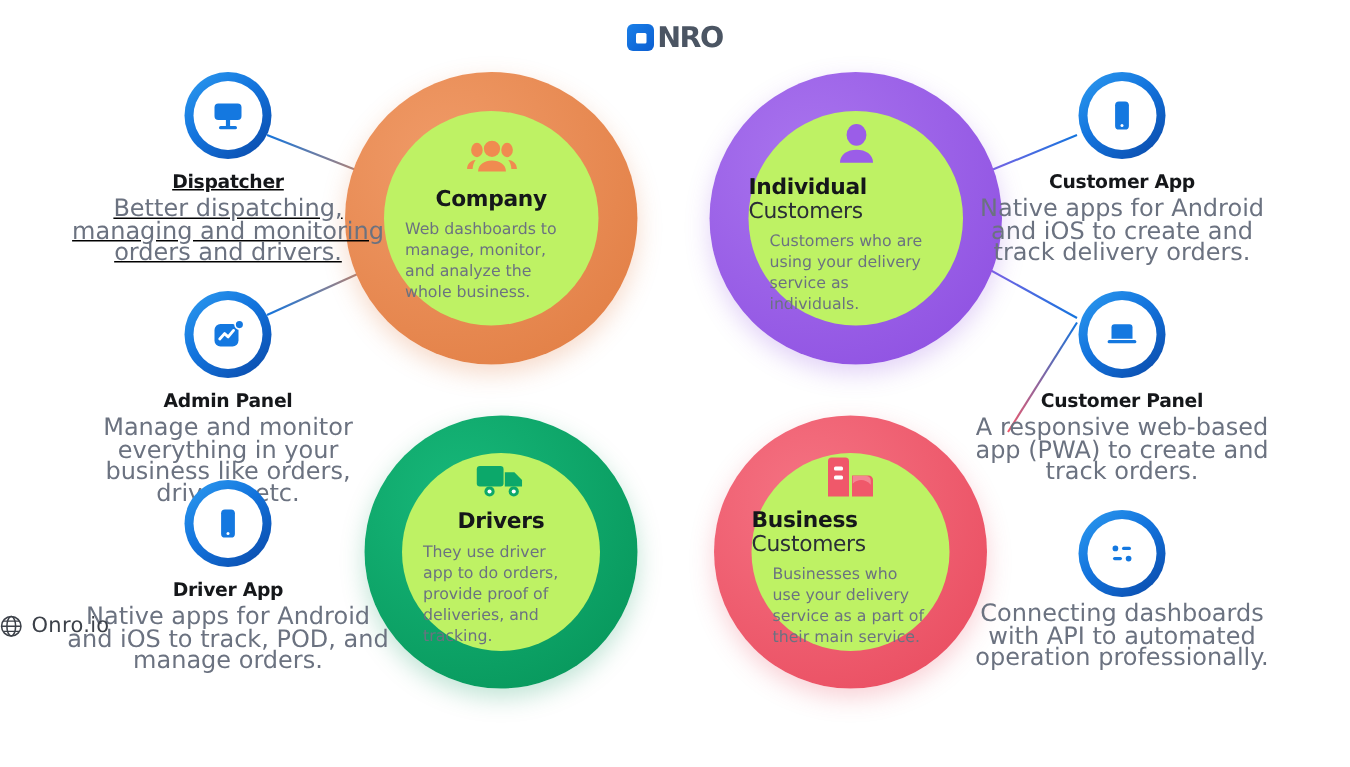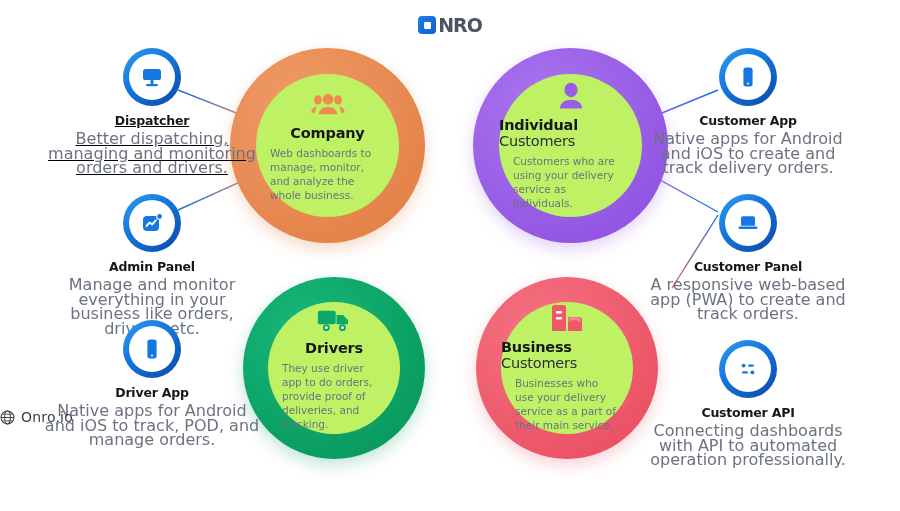--- a/index.html
+++ b/index.html
@@ -285,21 +285,20 @@
       <span class="bring"></span>
       <span class="bcore">
         <svg class="nicon" viewBox="0 0 24 24">
           <circle cx="7.6" cy="8.6" r="1.9" fill="#1478e0"></circle>
           <rect x="12" y="7.5" width="6" height="2.2" rx="1.1" fill="#1478e0"></rect>
           <rect x="6" y="14.3" width="6" height="2.2" rx="1.1" fill="#1478e0"></rect>
           <circle cx="16.4" cy="15.4" r="1.9" fill="#1478e0"></circle>
         </svg>
       </span>
     </div>
-    <div class="ntitle">Customer API</div>
     <div class="ndesc">Connecting dashboards with API to automated operation professionally.</div>
   </div>
 
   <div class="footer">
     <svg class="globe" viewBox="0 0 16 16">
       <circle cx="8" cy="8" r="6.9" fill="none" stroke="#3c4149" stroke-width="1.1"></circle>
       <ellipse cx="8" cy="8" rx="3.1" ry="6.9" fill="none" stroke="#3c4149" stroke-width="1.1"></ellipse>
       <line x1="1.1" y1="8" x2="14.9" y2="8" stroke="#3c4149" stroke-width="1.1"></line>
       <line x1="2.3" y1="4.4" x2="13.7" y2="4.4" stroke="#3c4149" stroke-width=".9"></line>
       <line x1="2.3" y1="11.6" x2="13.7" y2="11.6" stroke="#3c4149" stroke-width=".9"></line>

